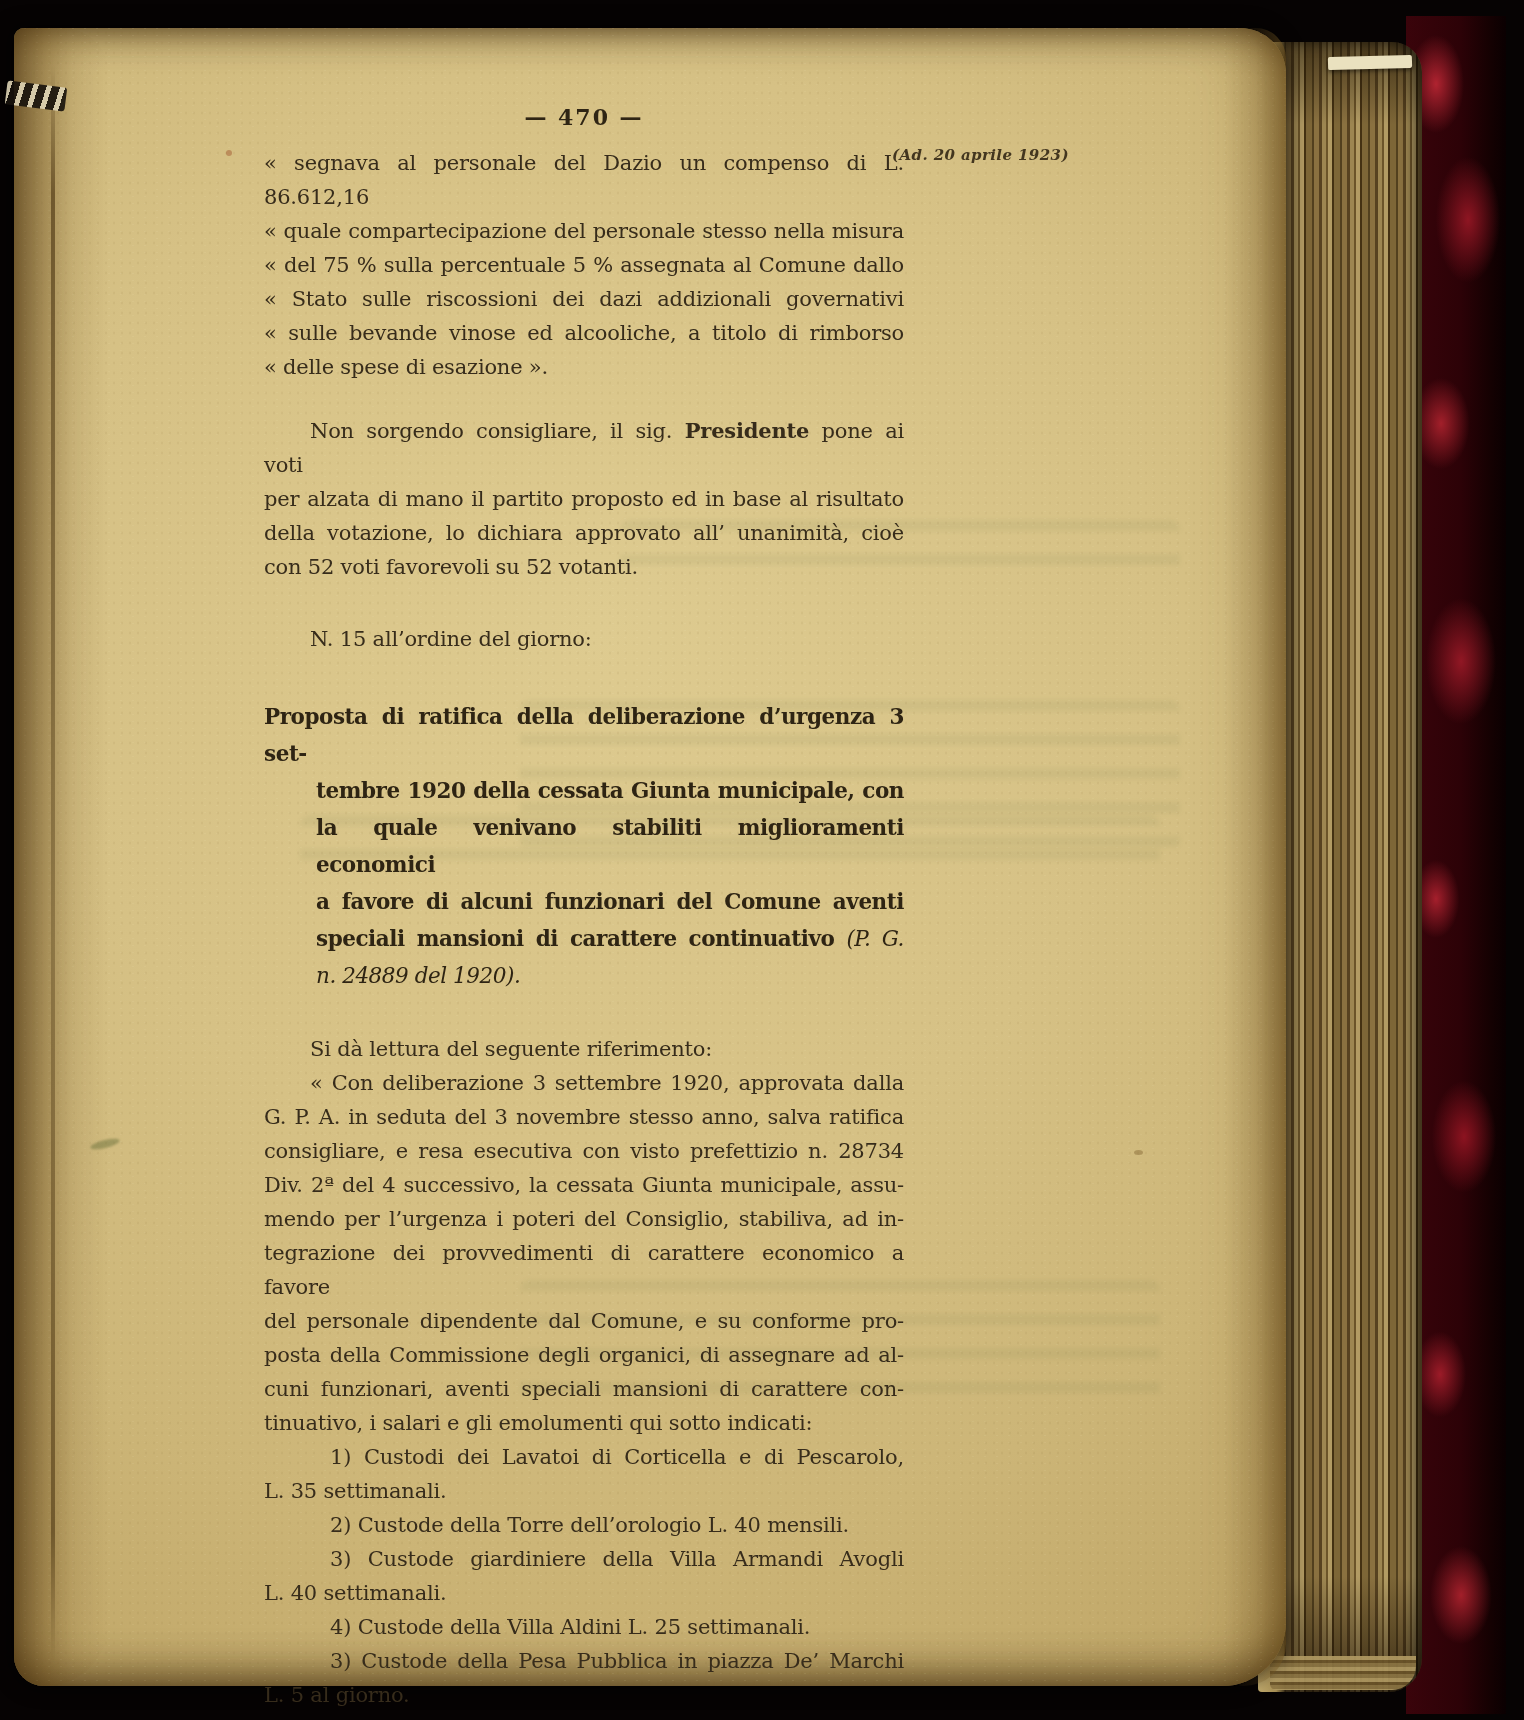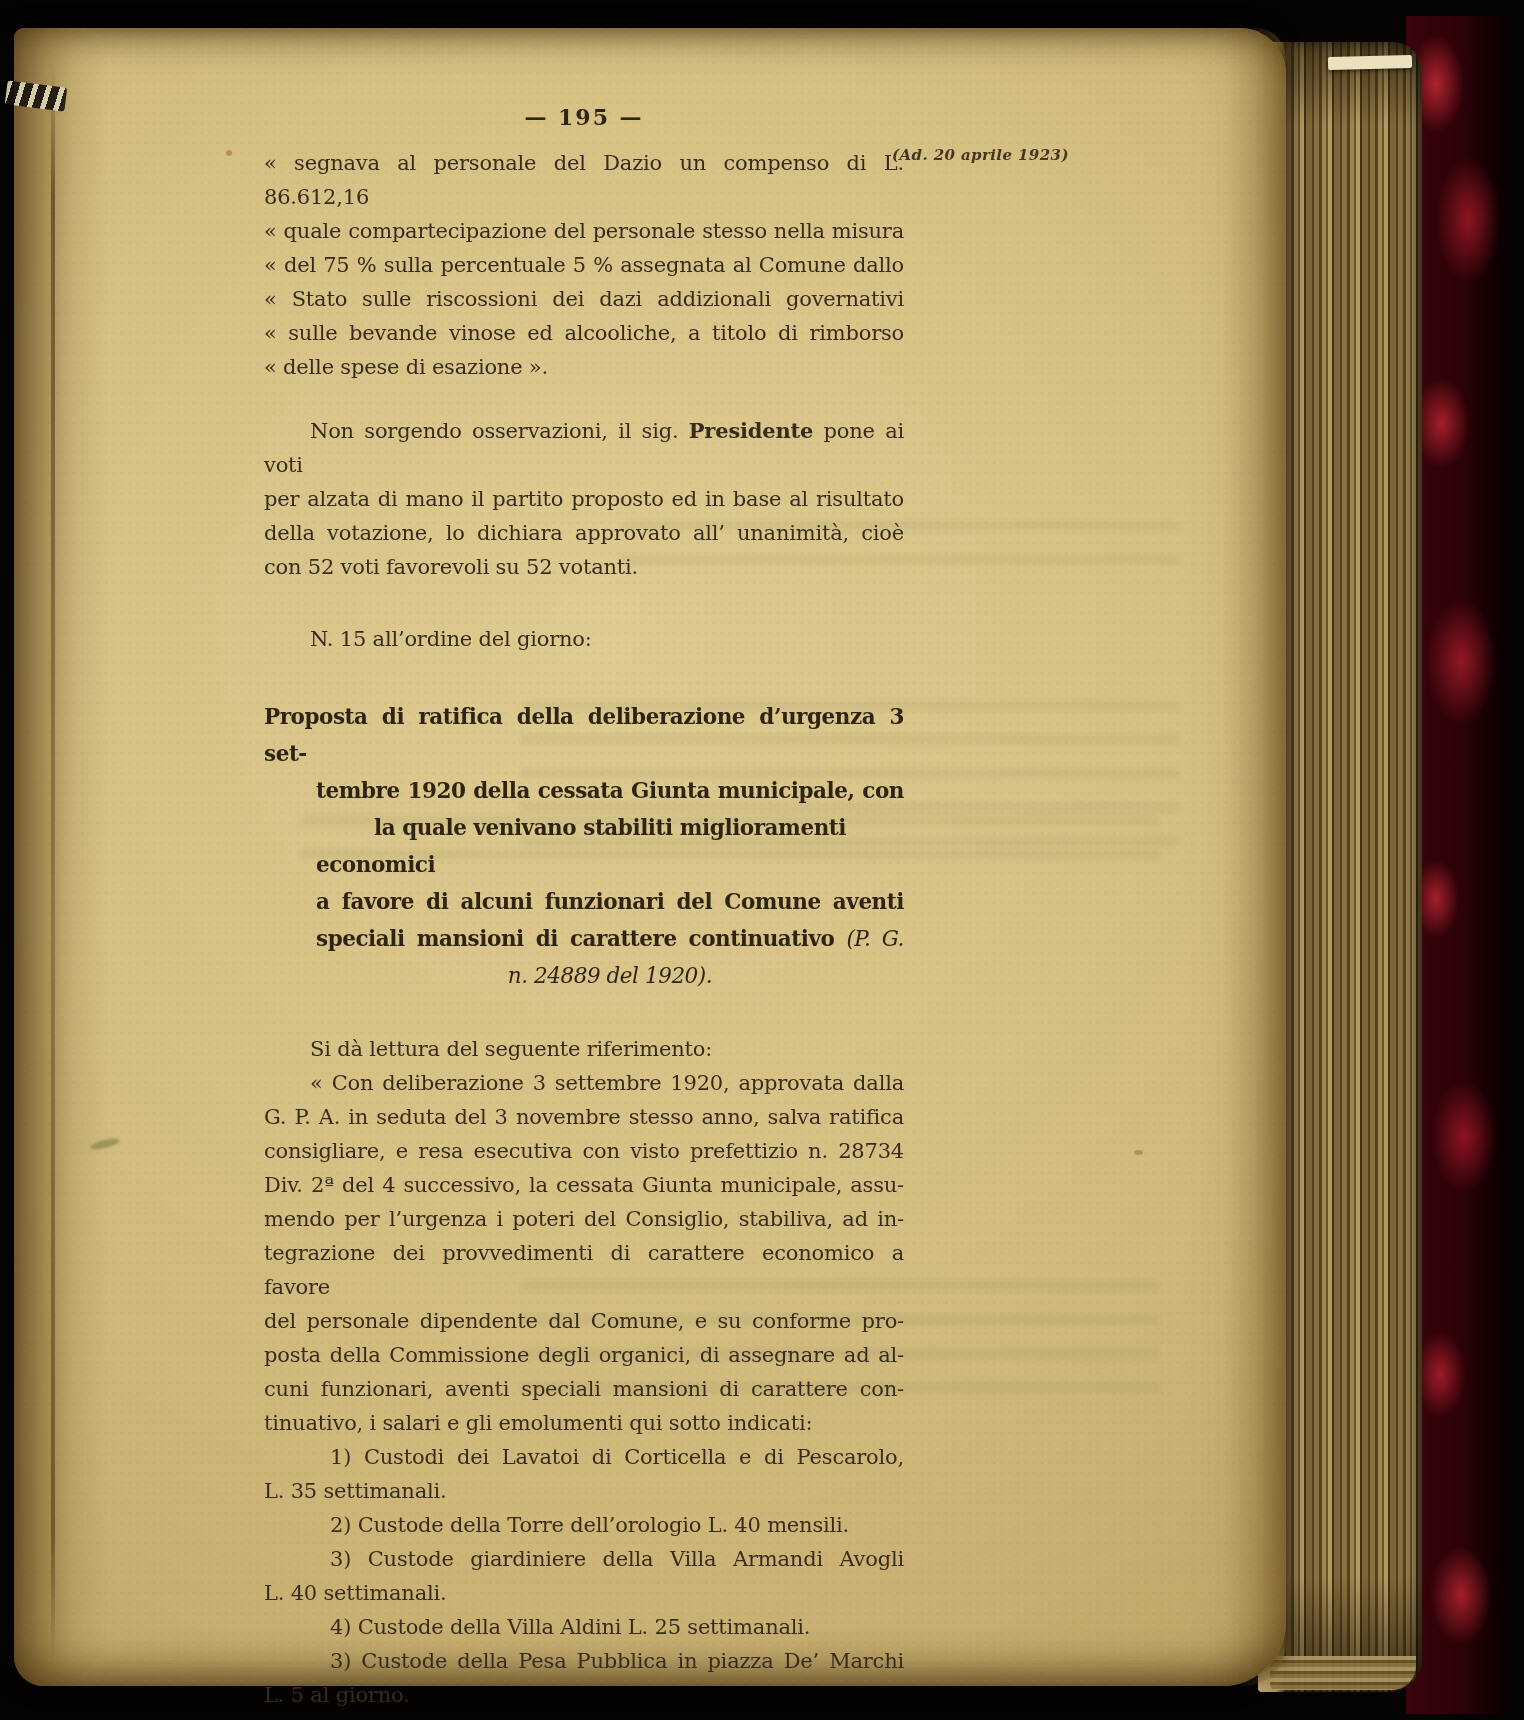--- a/index.html
+++ b/index.html
@@ -84,21 +84,21 @@
   .page-num{text-align:center;font-weight:bold;font-size:22px;letter-spacing:2px;margin-bottom:12px;color:#2f2514;}
   .margin-note{position:absolute;left:878px;top:118px;z-index:5;white-space:nowrap;
     font-style:italic;font-weight:600;font-size:15px;color:#43361f;letter-spacing:.4px;}
   .line{min-height:34px;}
   .line.j{text-align:justify;text-align-last:justify;}
   .block.para .line.first{text-indent:46px;}
   .block.quote .line.first{text-indent:0;}
   .block.list .line.first{text-indent:66px;}
   .block.heading{font-weight:bold;font-size:21.5px;line-height:37px;letter-spacing:-0.45px;color:#2e2413;}
   .block.heading .line{min-height:37px;}
-  .block.heading .line + .line{padding-left:52px;text-align:center;}
+  .block.heading .line + .line{padding-left:52px;}
   .b{font-weight:bold;}
   .i{font-style:italic;font-weight:normal;}
   [data-name="block-votazione"]{margin-top:30px;}
   [data-name="block-ordine"]{margin-top:38px;}
   [data-name="block-heading-proposta"]{margin-top:42px;}
   [data-name="block-lettura"]{margin-top:38px;}
 </style>
 </head>
 <body>
 
@@ -122,32 +122,32 @@
     <div class="ghost g2" data-name="bleed-through-text"></div>
     <div class="ghost g3" data-name="bleed-through-text"></div>
     <div class="ghost g4" data-name="bleed-through-text"></div>
     <div class="spot s1" data-name="foxing-mark"></div>
     <div class="spot s2" data-name="foxing-mark"></div>
     <div class="spot s3" data-name="foxing-mark"></div>
 
     <div class="margin-note" data-name="margin-note-session-date">(Ad. 20 aprile 1923)</div>
 
     <div class="text-col" data-name="text-column">
-      <div class="page-num" data-name="page-number">— 195 —</div>
+      <div class="page-num" data-name="page-number">— 470 —</div>
       <div id="blocks" data-name="text-blocks">
           <div class="block quote" data-name="block-quote-dazio">
             <div class="line first j" data-name="text-line"><span>« segnava al personale del Dazio un compenso di L. 86.612,16</span></div>
             <div class="line j" data-name="text-line"><span>« quale compartecipazione del personale stesso nella misura</span></div>
             <div class="line j" data-name="text-line"><span>« del 75 % sulla percentuale 5 % assegnata al Comune dallo</span></div>
             <div class="line j" data-name="text-line"><span>« Stato sulle riscossioni dei dazi addizionali governativi</span></div>
             <div class="line j" data-name="text-line"><span>« sulle bevande vinose ed alcooliche, a titolo di rimborso</span></div>
             <div class="line" data-name="text-line"><span>« delle spese di esazione ».</span></div>
           </div>
           <div class="block para" data-name="block-votazione">
-            <div class="line first j" data-name="text-line"><span>Non sorgendo osservazioni, il sig. </span><span class="b">Presidente</span><span> pone ai voti</span></div>
+            <div class="line first j" data-name="text-line"><span>Non sorgendo consigliare, il sig. </span><span class="b">Presidente</span><span> pone ai voti</span></div>
             <div class="line j" data-name="text-line"><span>per alzata di mano il partito proposto ed in base al risultato</span></div>
             <div class="line j" data-name="text-line"><span>della votazione, lo dichiara approvato all’ unanimità, cioè</span></div>
             <div class="line" data-name="text-line"><span>con 52 voti favorevoli su 52 votanti.</span></div>
           </div>
           <div class="block para" data-name="block-ordine">
             <div class="line first" data-name="text-line"><span>N. 15 all’ordine del giorno:</span></div>
           </div>
           <div class="block heading" data-name="block-heading-proposta">
             <div class="line first j" data-name="text-line"><span>Proposta di ratifica della deliberazione d’urgenza 3 set-</span></div>
             <div class="line j" data-name="text-line"><span>tembre 1920 della cessata Giunta municipale, con</span></div>

